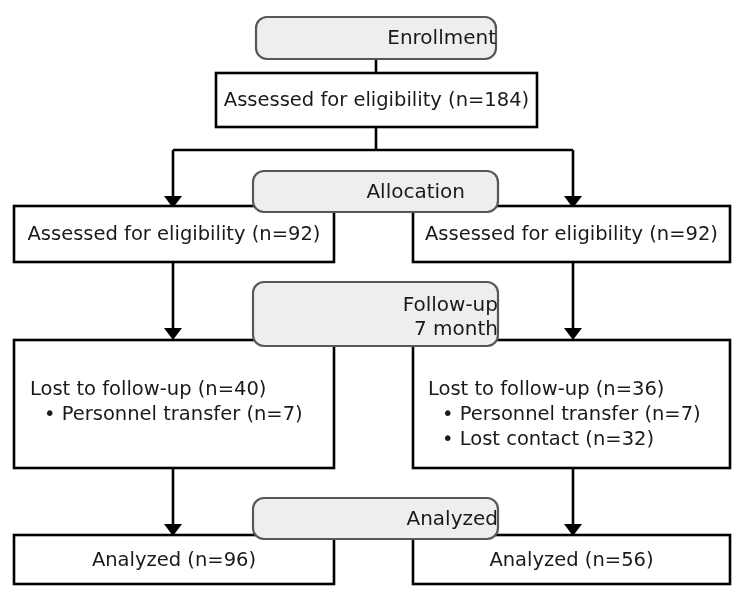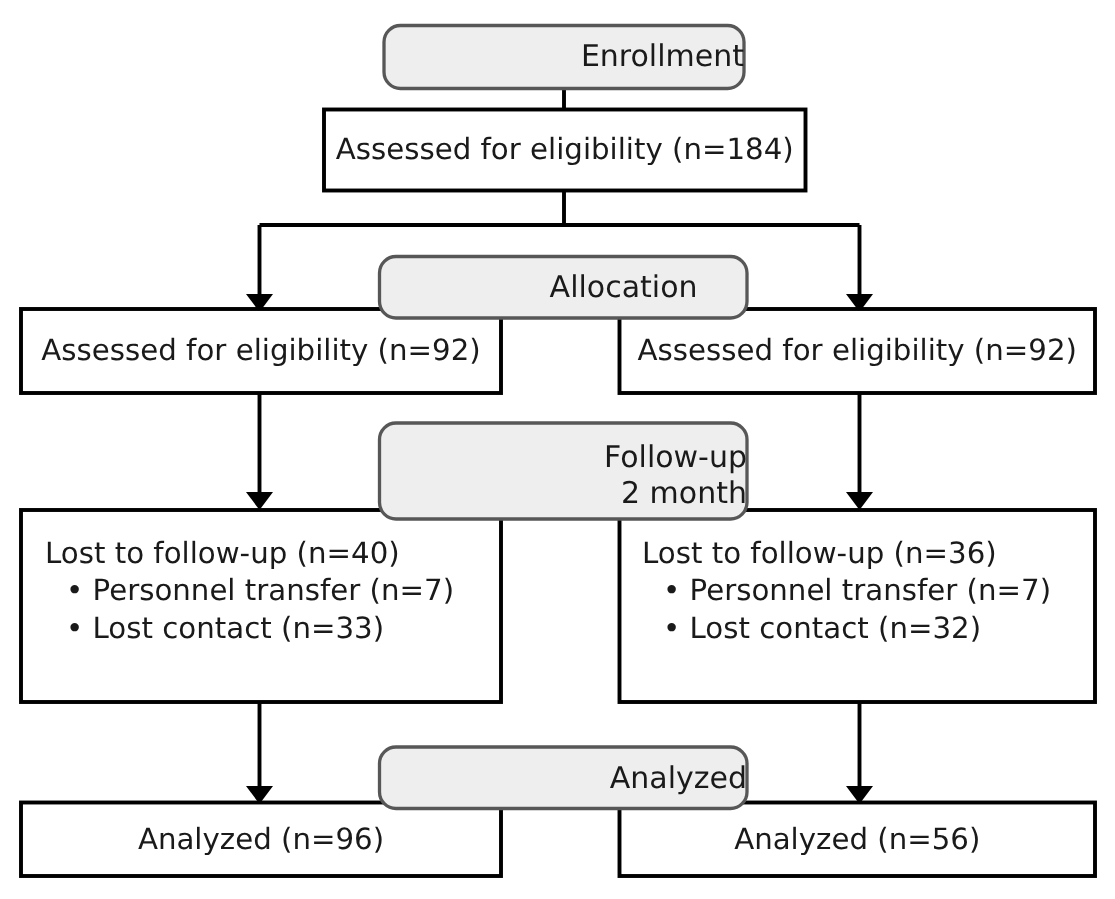--- a/index.html
+++ b/index.html
@@ -55,20 +55,21 @@
     font-size: 20px;
   }
   .box-text {
     font-size: 19.5px;
   }
   .t-center {
     text-align: center;
   }
   .t-left {
     text-align: left;
+    margin-top: 20px;
   }
   .bullet-line {
     padding-left: 14px;
     text-indent: -14px;
   }
 </style>
 </head>
 <body>
 
 <div id="diagram-root">
@@ -122,25 +123,24 @@
   <div class="stage-text" style="left:256px; top:26px; width:240px;">Enrollment</div>
 
   <div class="box-text t-center" style="left:216px; top:88px; width:321px;">Assessed for eligibility (n=184)</div>
 
   <div class="stage-text" style="left:253px; top:180px; width:212px;">Allocation</div>
 
   <div class="box-text t-center" style="left:14px; top:222px; width:320px;">Assessed for eligibility (n=92)</div>
   <div class="box-text t-center" style="left:413px; top:222px; width:317px;">Assessed for eligibility (n=92)</div>
 
   <div class="stage-text" style="left:253px; top:293px; width:245px;">Follow-up
-2 month</div>
+7 month</div>
 
   <div class="box-text t-left" style="left:30px; top:357px; width:300px;">Lost to follow-up (n=40)</div>
   <div class="box-text t-left bullet-line" style="left:44px; top:382px; width:290px;">• Personnel transfer (n=7)</div>
-  <div class="box-text t-left bullet-line" style="left:44px; top:407px; width:290px;">• Lost contact (n=33)</div>
 
   <div class="box-text t-left" style="left:428px; top:357px; width:298px;">Lost to follow-up (n=36)</div>
   <div class="box-text t-left bullet-line" style="left:442px; top:382px; width:288px;">• Personnel transfer (n=7)</div>
   <div class="box-text t-left bullet-line" style="left:442px; top:407px; width:288px;">• Lost contact (n=32)</div>
 
   <div class="stage-text" style="left:253px; top:507px; width:245px;">Analyzed</div>
 
   <div class="box-text t-center" style="left:14px; top:548px; width:320px;">Analyzed (n=96)</div>
   <div class="box-text t-center" style="left:413px; top:548px; width:317px;">Analyzed (n=56)</div>
 

